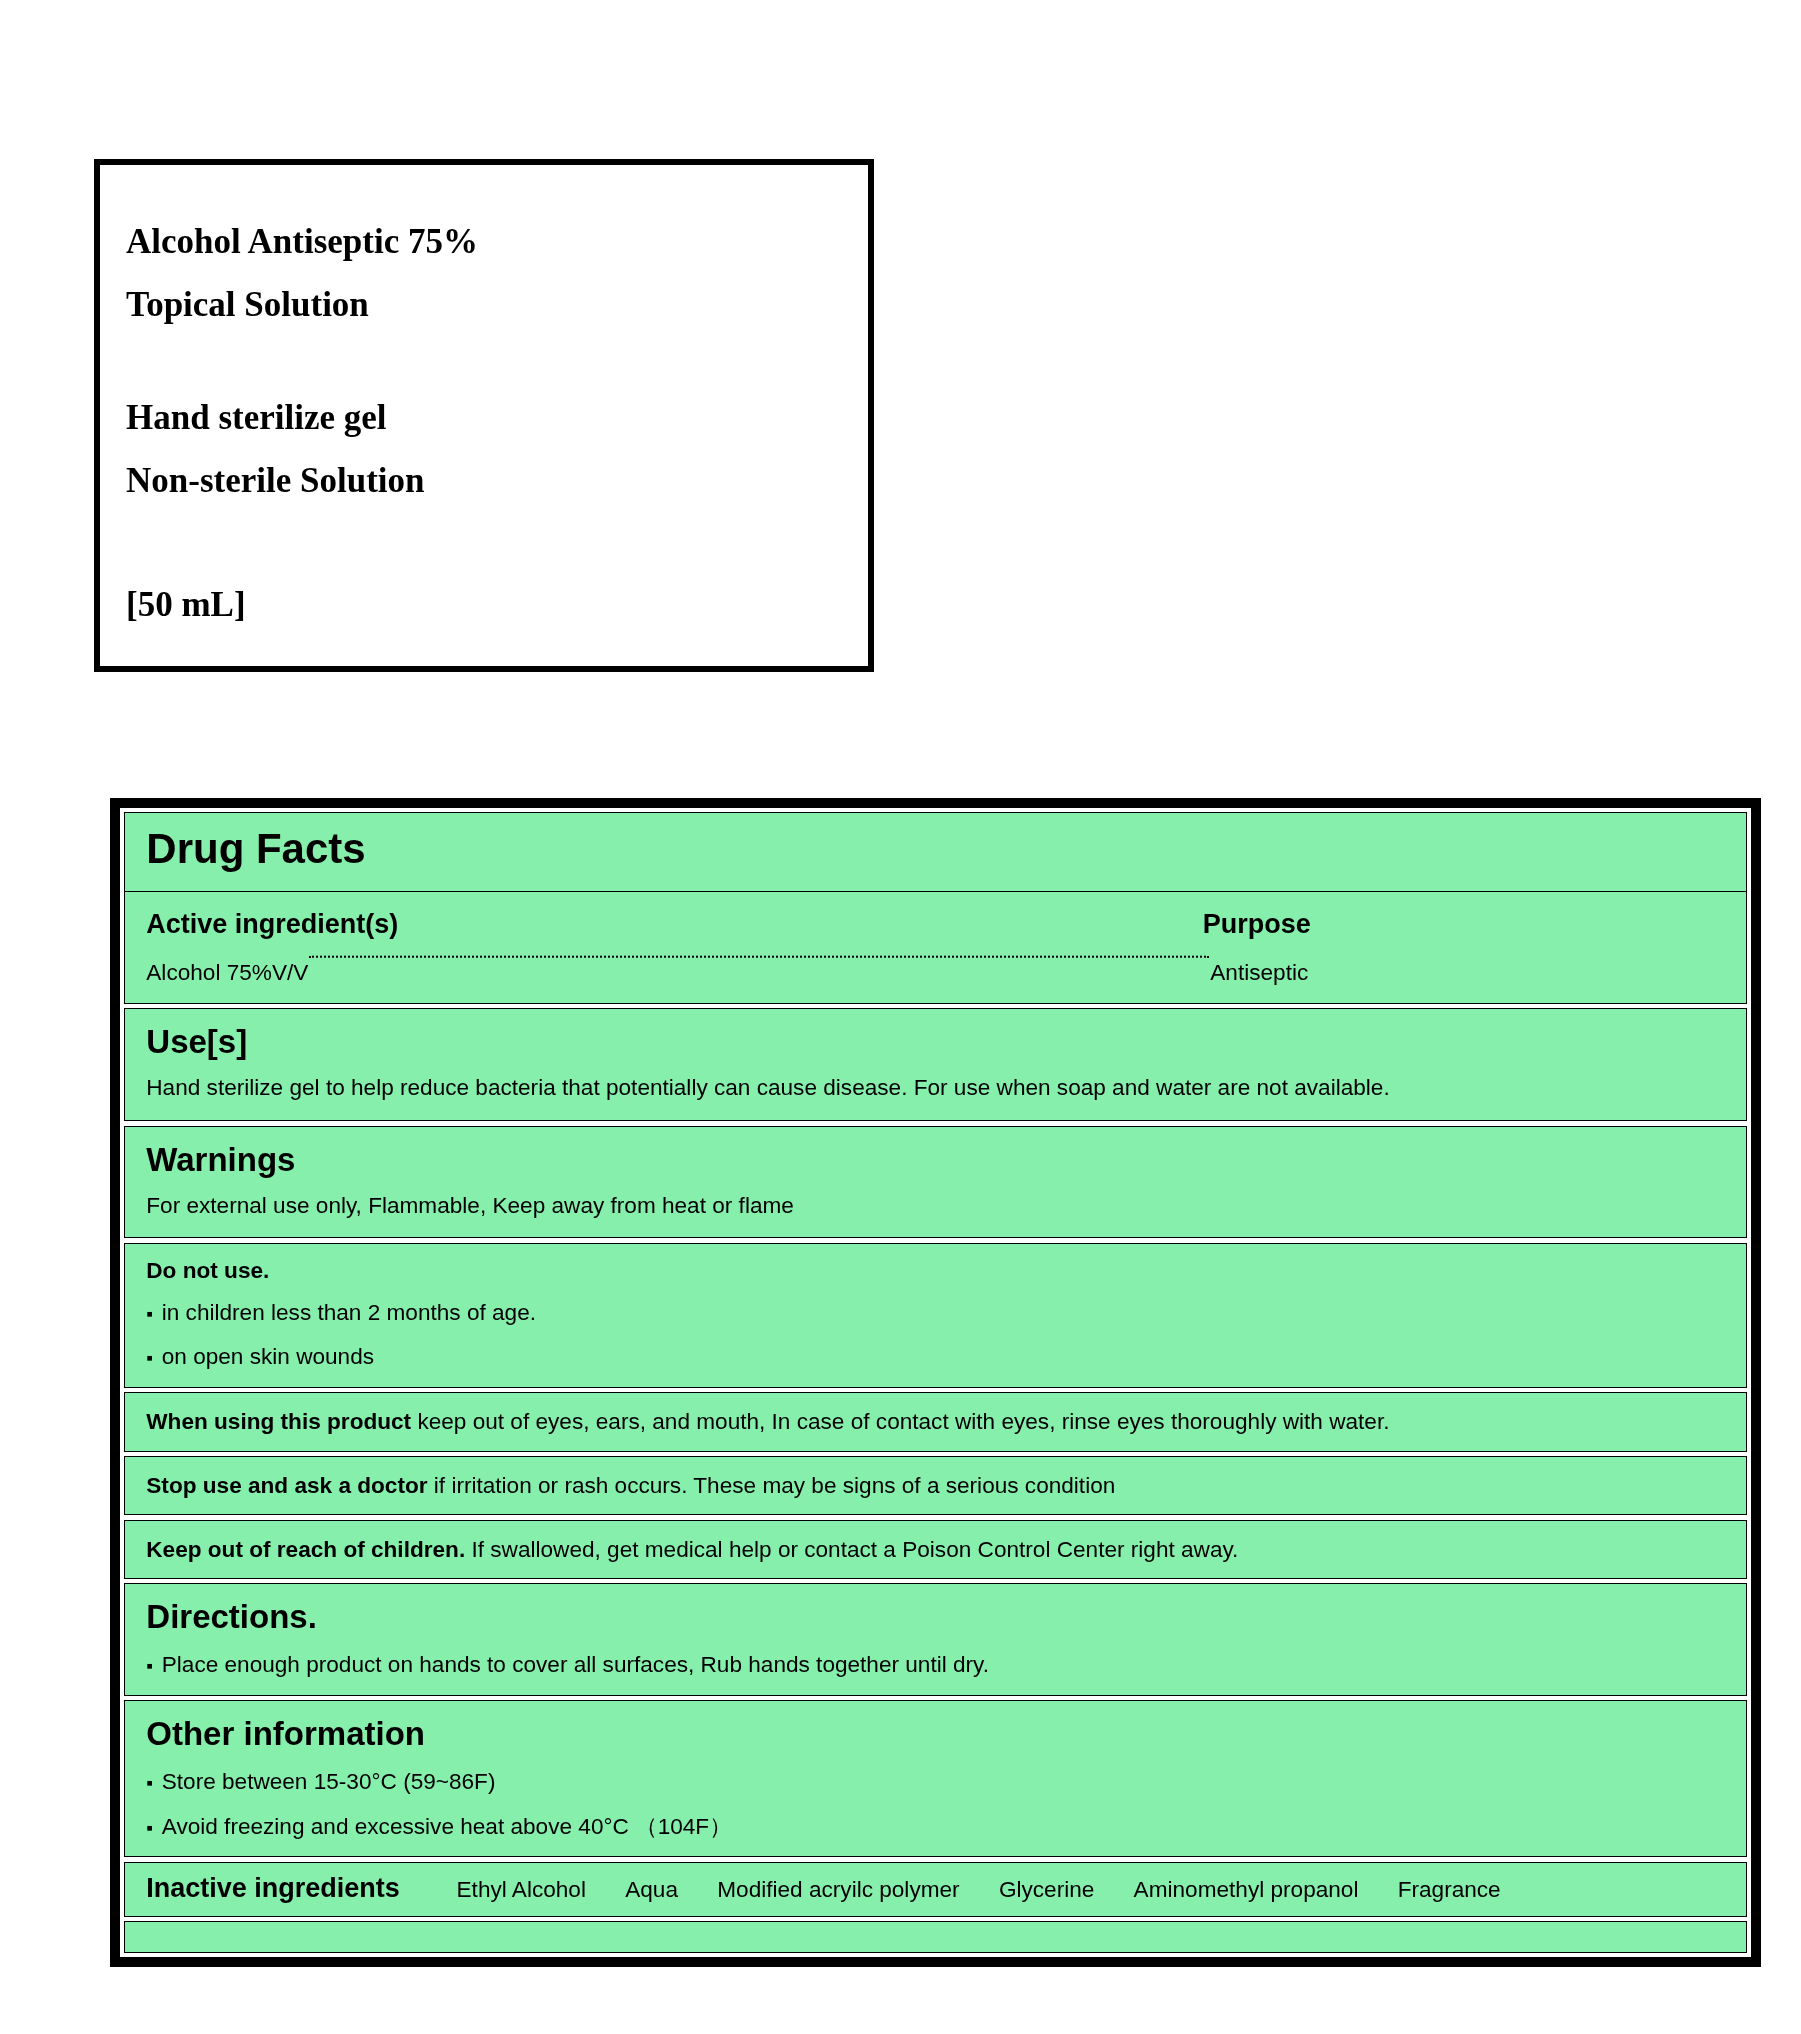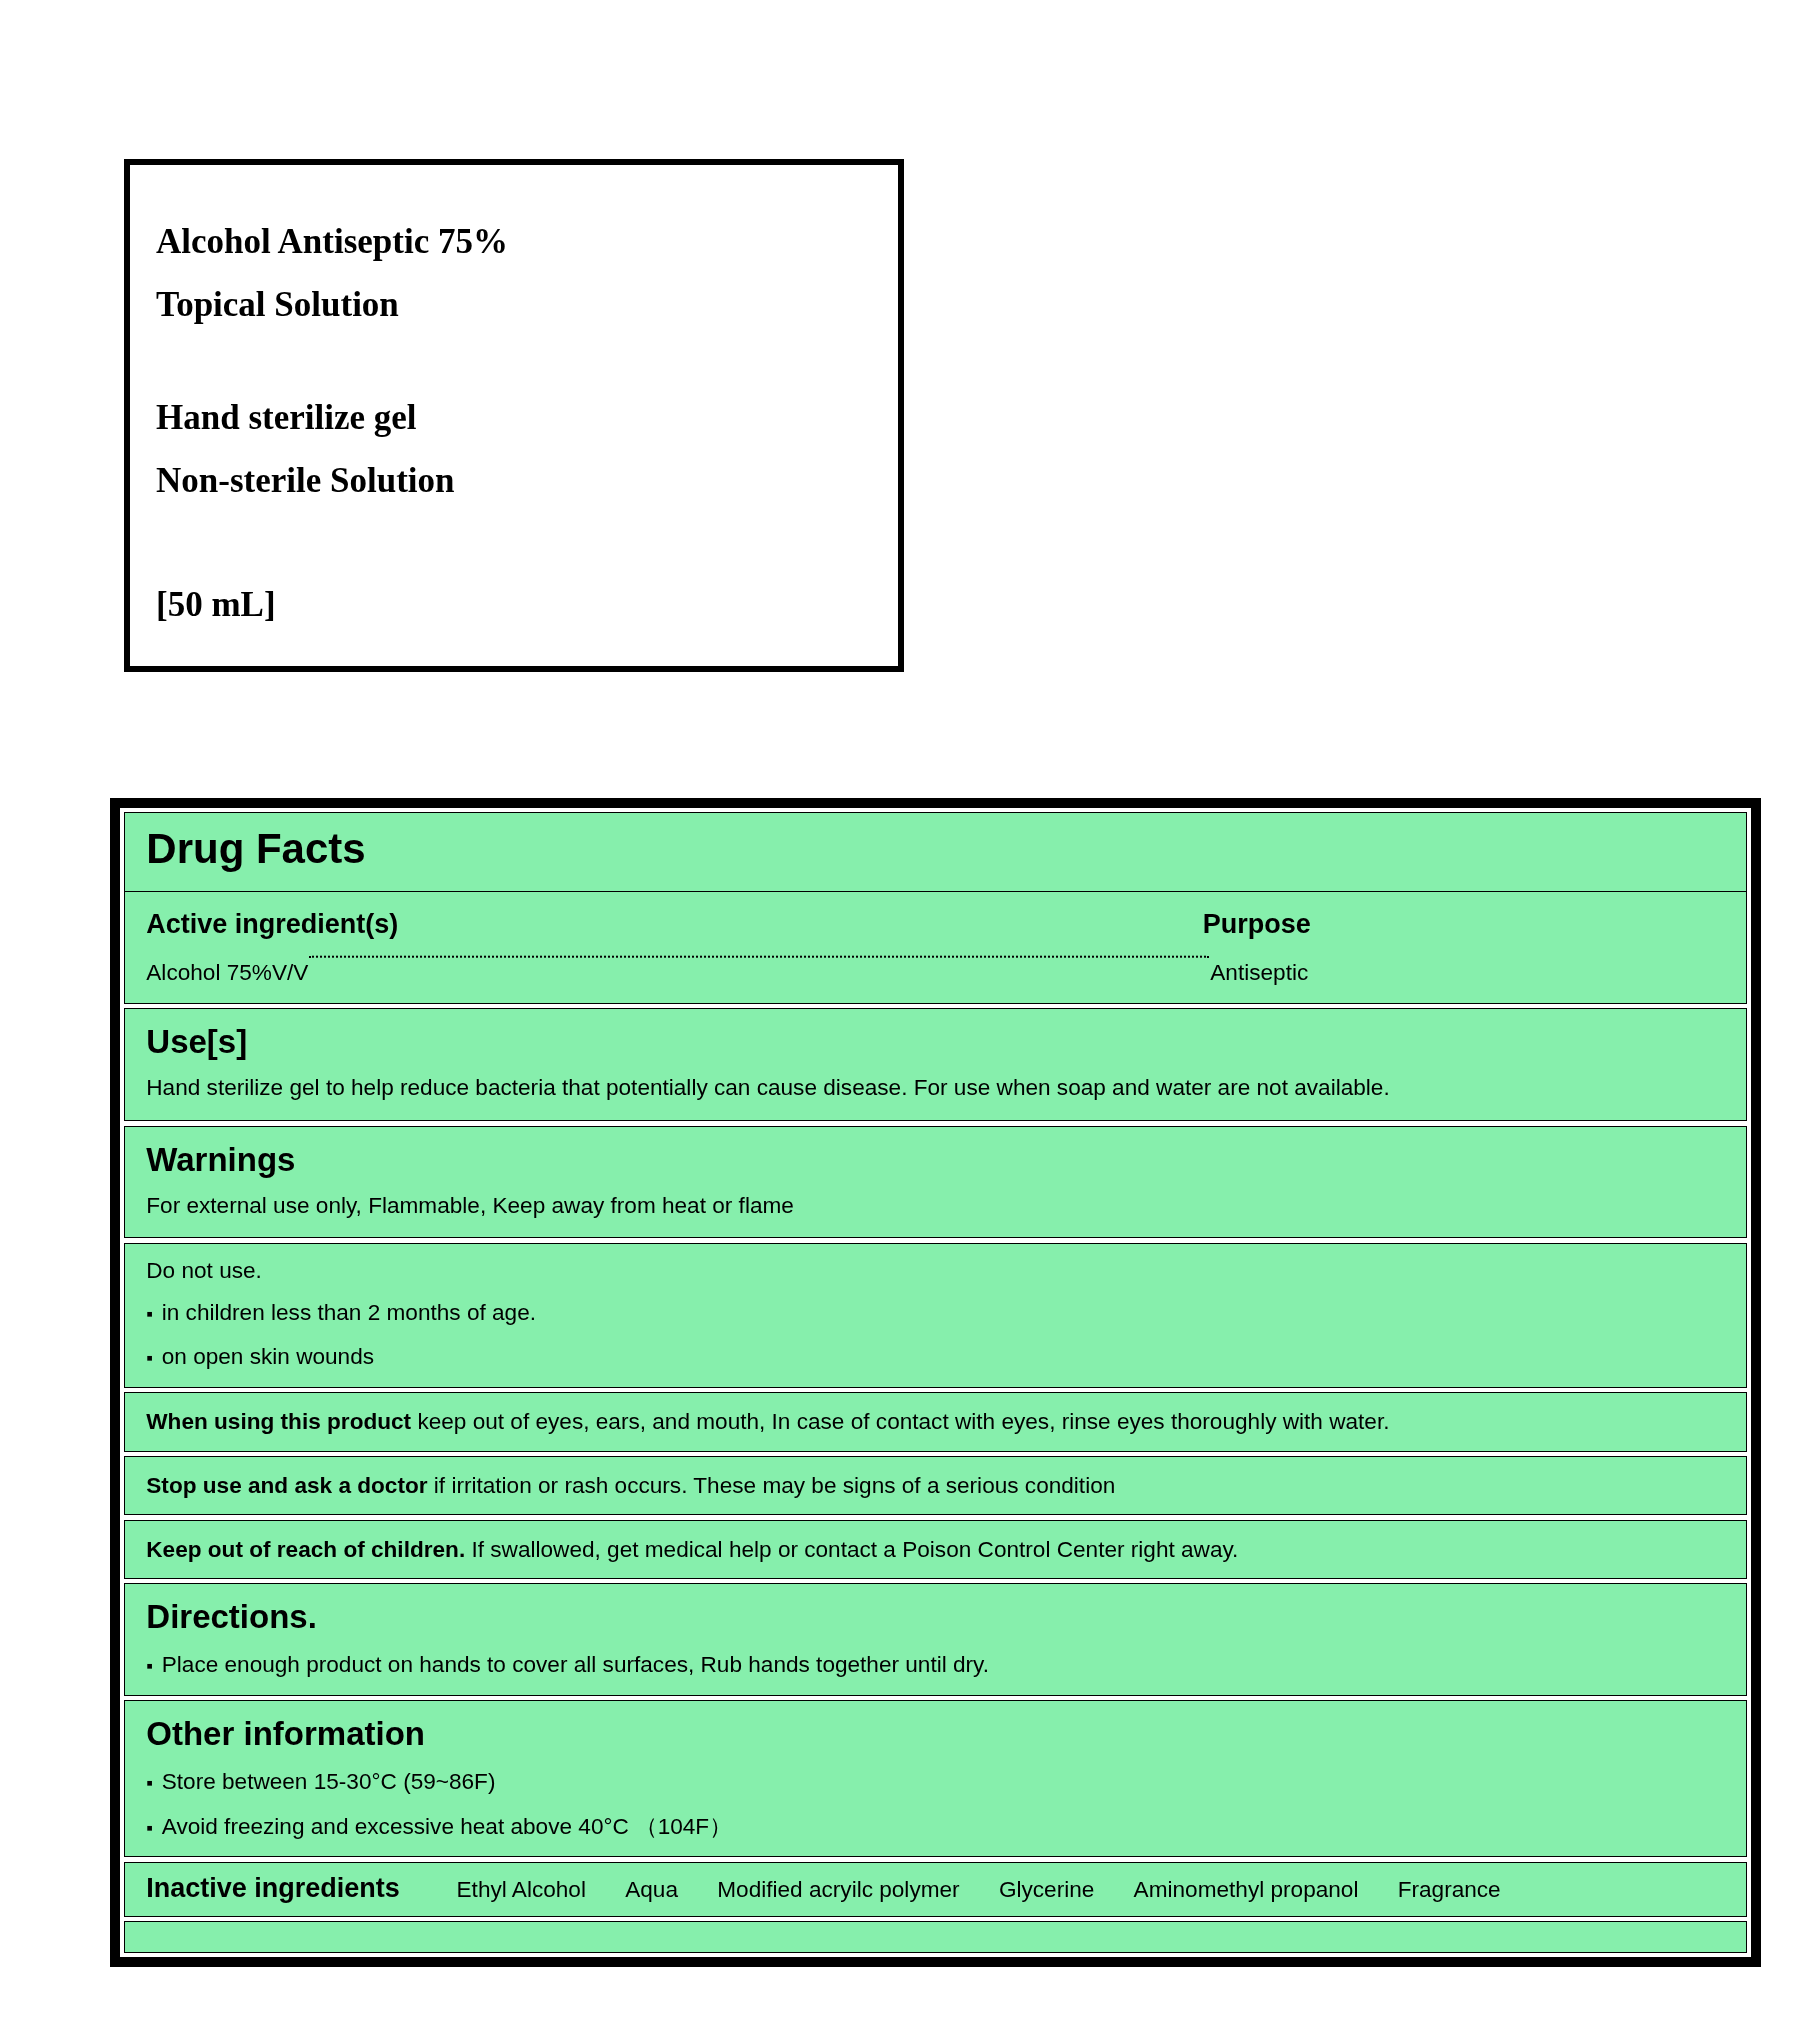--- a/index.html
+++ b/index.html
@@ -12,21 +12,21 @@
     width: 1802px;
     height: 2034px;
     background: #ffffff;
     font-family: "Liberation Sans", sans-serif;
     color: #000000;
   }
 
   
   .product-box {
     position: absolute;
-    left: 124px;
+    left: 94px;
     top: 159px;
     width: 780px;
     height: 513px;
     border: 6px solid #000000;
     box-sizing: border-box;
     font-family: "Liberation Serif", serif;
     font-weight: bold;
     font-size: 35px;
     line-height: 63px;
     padding: 45px 26px 0 26px;
@@ -104,21 +104,21 @@
     line-height: 29.5px;
     margin: 12px 0 17.4px 0;
   }
   .sec p.lead-line {
     font-size: 22.6px;
     line-height: 29.5px;
     margin: 14px 0 14px 0;
   }
   .sec p.bold-head {
     font-size: 22.6px;
-    font-weight: normal;
+    font-weight: bold;
     margin: 14px 0 10.4px 0;
   }
   .bullet-line {
     font-size: 22.6px;
     line-height: 29.5px;
     margin: 14px 0 14px 0;
   }
   .bullet-glyph {
     font-size: 19px;
     margin-right: 8.7px;

